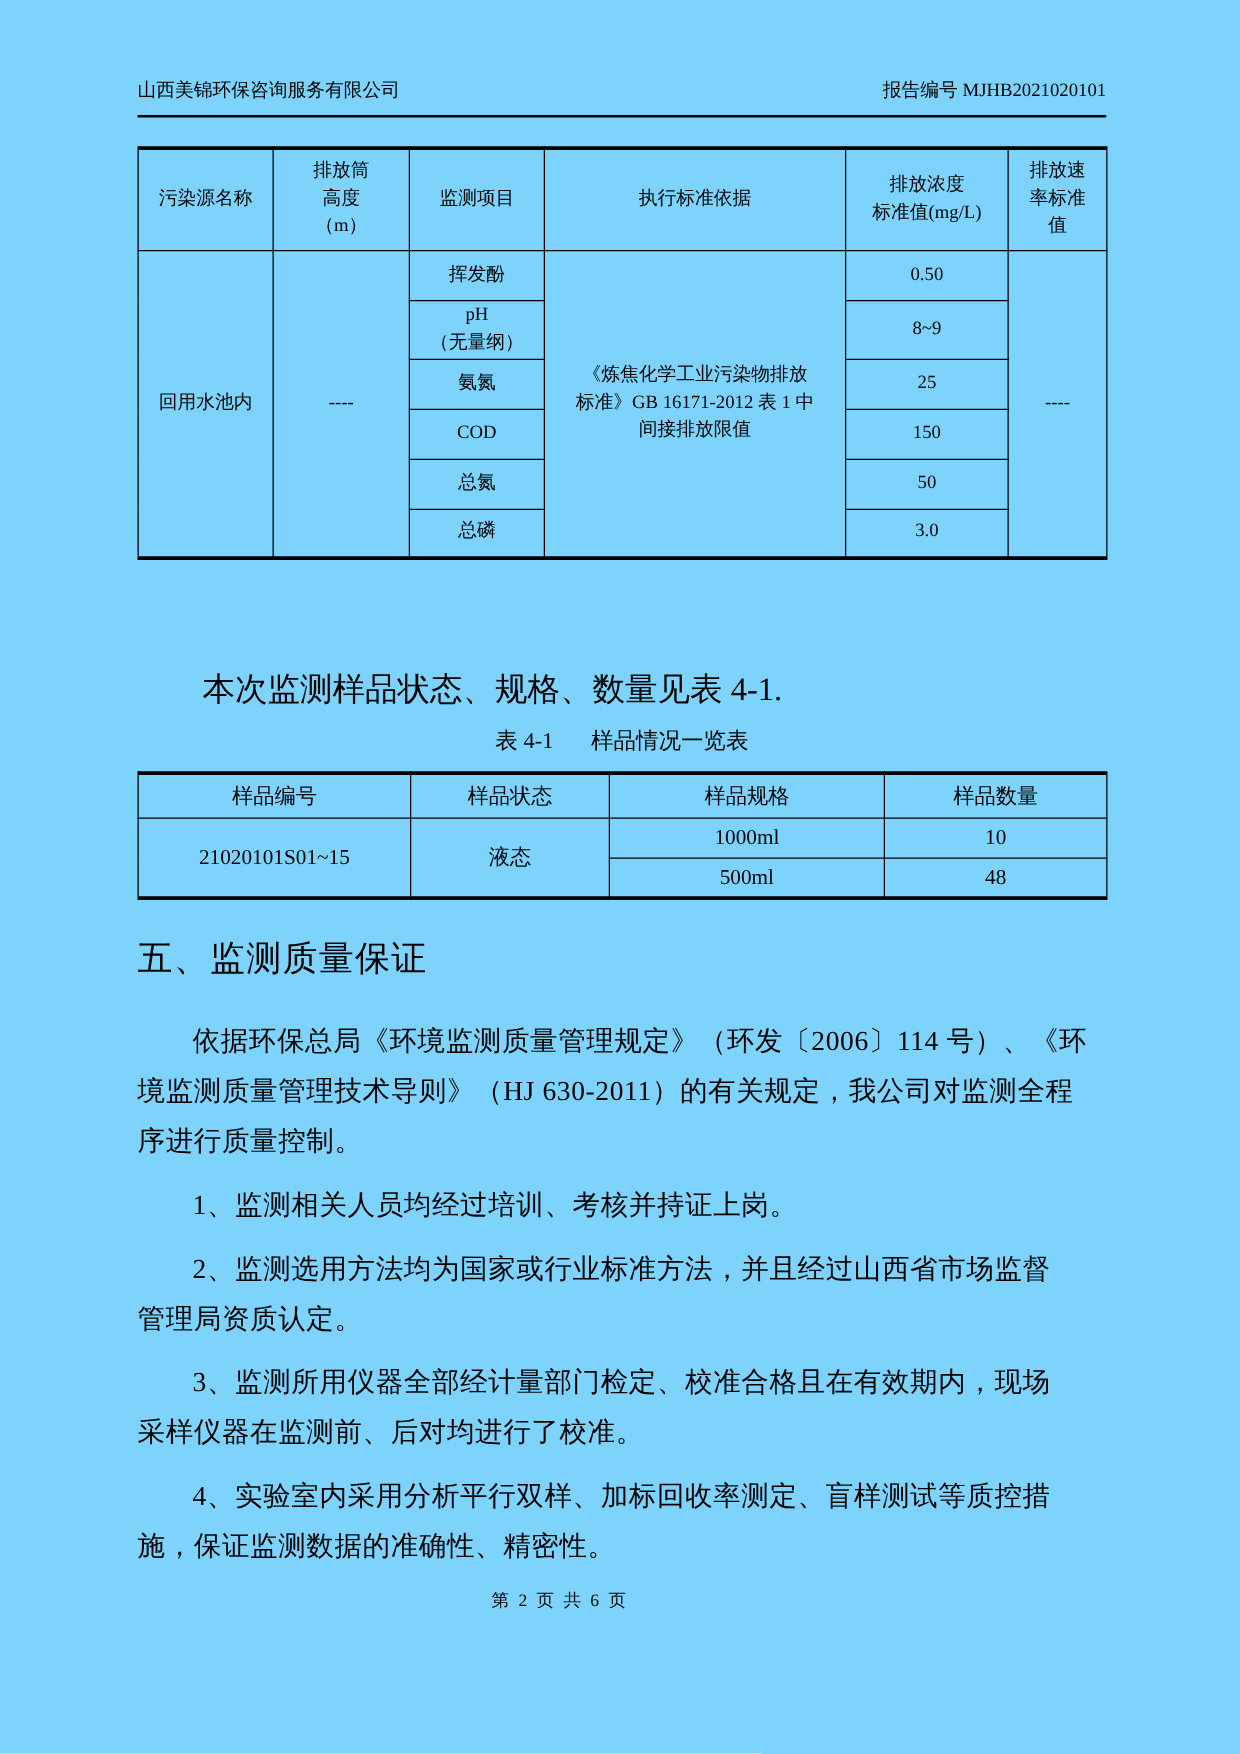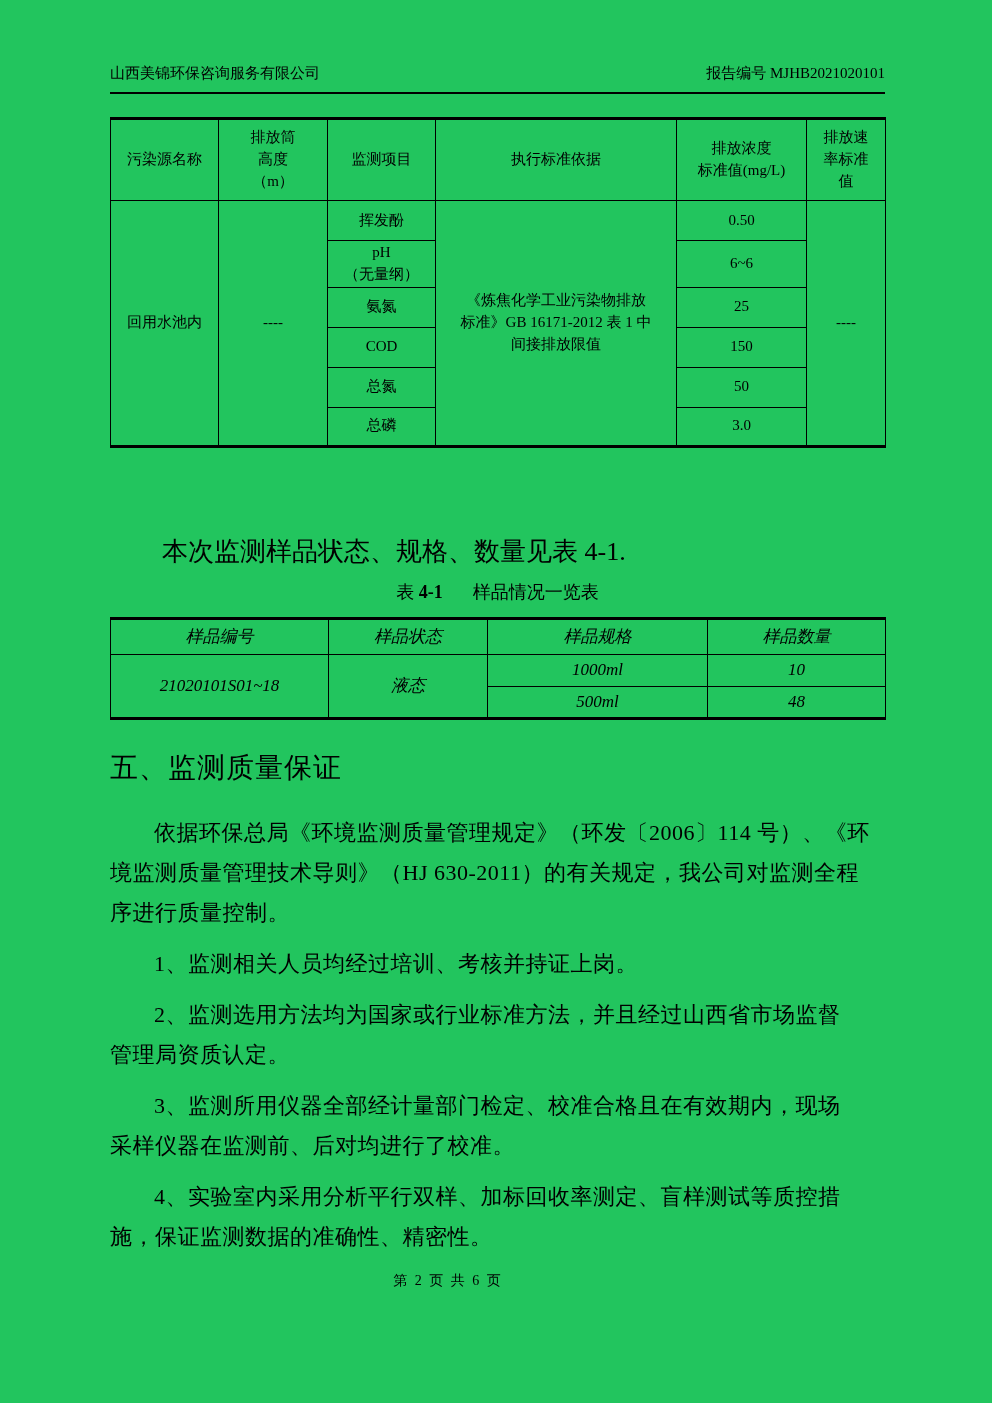--- a/index.html
+++ b/index.html
@@ -1,21 +1,21 @@
 <!DOCTYPE html>
 <html><head>
 <meta charset="utf-8">
 <style>
   * { box-sizing: border-box; }
   html, body { margin: 0; padding: 0; background: #ffffff; }
   .page {
     position: relative;
     width: 992px;
     height: 1403px;
-    background: #22c55e;
+    background: #7dd3fc;
     font-family: "Liberation Serif", "DejaVu Serif", serif;
     color: #000000;
     overflow: hidden;
   }
 
   
   .hdr {
     position: absolute;
     top: 62px; left: 110px; width: 775px;
     display: flex; justify-content: space-between; align-items: flex-end;
@@ -36,42 +36,42 @@
     font-weight: normal;
     padding: 1px 4px;
   }
   .thick { border-top: 3px solid #000; border-bottom: 3px solid #000; }
   .pre { white-space: pre-line; }
 
   .t1 { position: absolute; top: 117px; left: 110px; }
   .t1 table { font-size: 15px; line-height: 1.45; }
 
   .t2 { position: absolute; top: 617px; left: 110px; }
-  .t2 table { font-size: 17px; line-height: 1.3; font-style: italic; }
+  .t2 table { font-size: 17px; line-height: 1.3; }
 
   
   .sec-title {
     position: absolute; left: 110px;
     font-size: 28px; line-height: 36px;
     letter-spacing: 1px;
   }
   .s4 { top: 466px; }
   .s5 { top: 750px; }
 
   .intro {
     position: absolute; top: 538px; left: 110px; width: 775px;
     font-size: 26px; line-height: 28px;
     text-indent: 2em;
   }
 
   .caption {
     position: absolute; top: 580px; left: 110px; width: 775px;
     text-align: center; font-size: 18px; line-height: 24px;
   }
-  .caption .num { font-weight: bold; margin-right: 30px; margin-top: 40px; }
+  .caption .num { font-weight: normal; margin-right: 30px; margin-top: 40px; }
 
   .qa {
     position: absolute; top: 813px; left: 110px; width: 775px;
     font-size: 22px; line-height: 40px; letter-spacing: 0.5px;
   }
   .qa p {
     margin: 0;
     text-indent: 2em;
     white-space: pre-line;
   }
@@ -123,21 +123,21 @@
         <td class="pre">挥发酚</td>
         <td rowspan="6" class="pre">《炼焦化学工业污染物排放
 标准》GB 16171-2012 表 1 中
 间接排放限值</td>
         <td>0.50</td>
         <td rowspan="6">----</td>
       </tr>
       <tr style="height:44px">
         <td class="pre">pH
 （无量纲）</td>
-        <td>6~6</td>
+        <td>8~9</td>
       </tr>
       <tr style="height:40px">
         <td class="pre">氨氮</td>
         <td>25</td>
       </tr>
       <tr style="height:40px">
         <td class="pre">COD</td>
         <td>150</td>
       </tr>
       <tr style="height:40px">
@@ -168,21 +168,21 @@
           <col style="width:178px">
       </colgroup>
       <tbody>
           <tr style="height:36px">
         <th>样品编号</th>
         <th>样品状态</th>
         <th>样品规格</th>
         <th>样品数量</th>
       </tr>
       <tr style="height:32px">
-        <td rowspan="2">21020101S01~18</td>
+        <td rowspan="2">21020101S01~15</td>
         <td rowspan="2">液态</td>
         <td>1000ml</td>
         <td>10</td>
       </tr>
       <tr style="height:32px">
         <td>500ml</td>
         <td>48</td>
       </tr>
     </tbody>
       </table>

